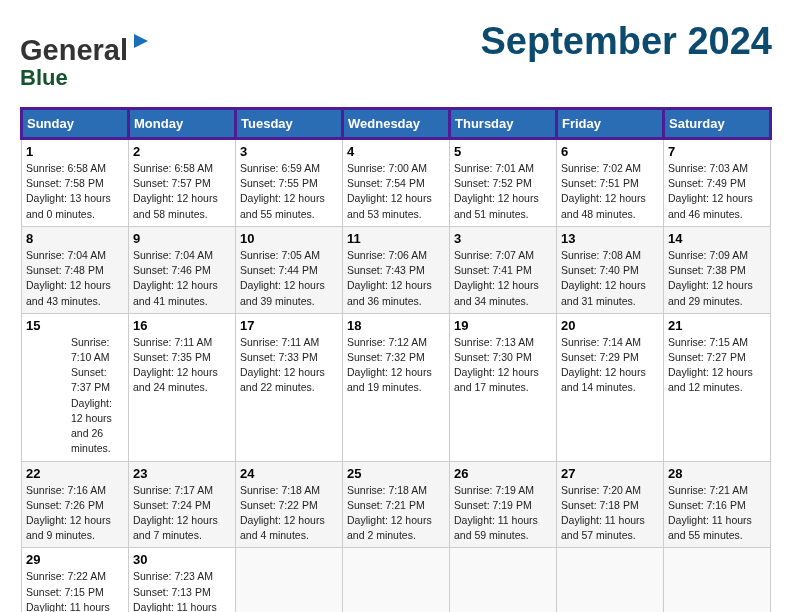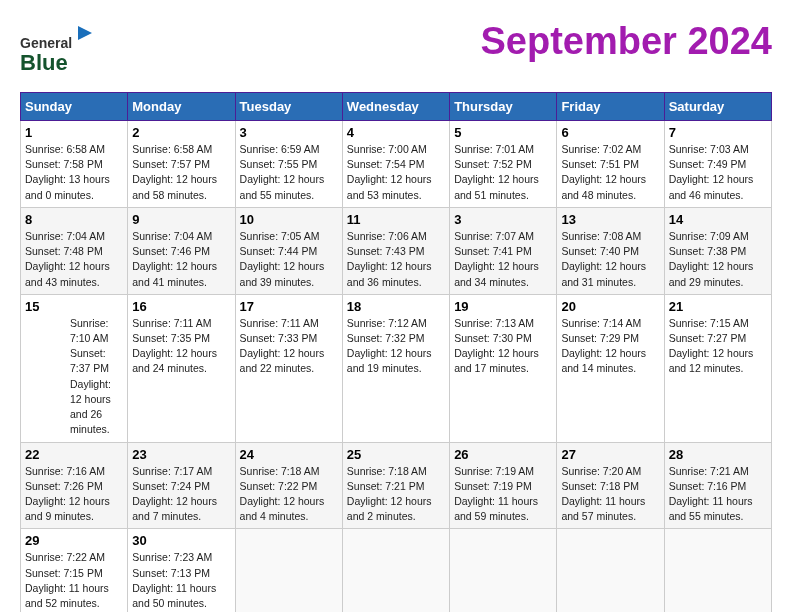--- a/index.html
+++ b/index.html
@@ -15,60 +15,60 @@
       align-items: flex-start;
       justify-content: space-between;
       margin-bottom: 16px;
     }
     .logo {
       display: flex;
       flex-direction: column;
       align-items: flex-start;
     }
     .logo-text {
-      font-size: 14px;
+      font-size: 29px;
       font-weight: bold;
       color: #333;
       line-height: 1;
       margin-top: 16px;
     }
     .logo-line {
       display: flex;
       align-items: center;
     }
     .logo-sub {
       font-size: 22px;
       font-weight: bold;
       color: #14532d;
     }
     .title-section {
       text-align: right;
     }
     .month-title {
       font-size: 38px;
       font-weight: bold;
-      color: #a21caf;
+      color: #0c4a6e;
     }
     .location {
       font-size: 16px;
       color: #555;
     }
     .calendar {
       width: 100%;
       border-collapse: collapse;
       font-size: 11px;
     }
     .calendar th {
       background: #2a6db5;
       color: #fff;
       padding: 6px 4px;
       text-align: left;
       font-size: 13px;
       font-weight: bold;
-      border: 1px solid #4c1d95;
+      border: 3px solid #4c1d95;
     }
     .calendar td {
       border: 1px solid #ccc;
       vertical-align: top;
       padding: 4px;
       width: calc(100% / 7);
       min-height: 80px;
       background: #fff;
     }
     .calendar tr:nth-child(even) td {

